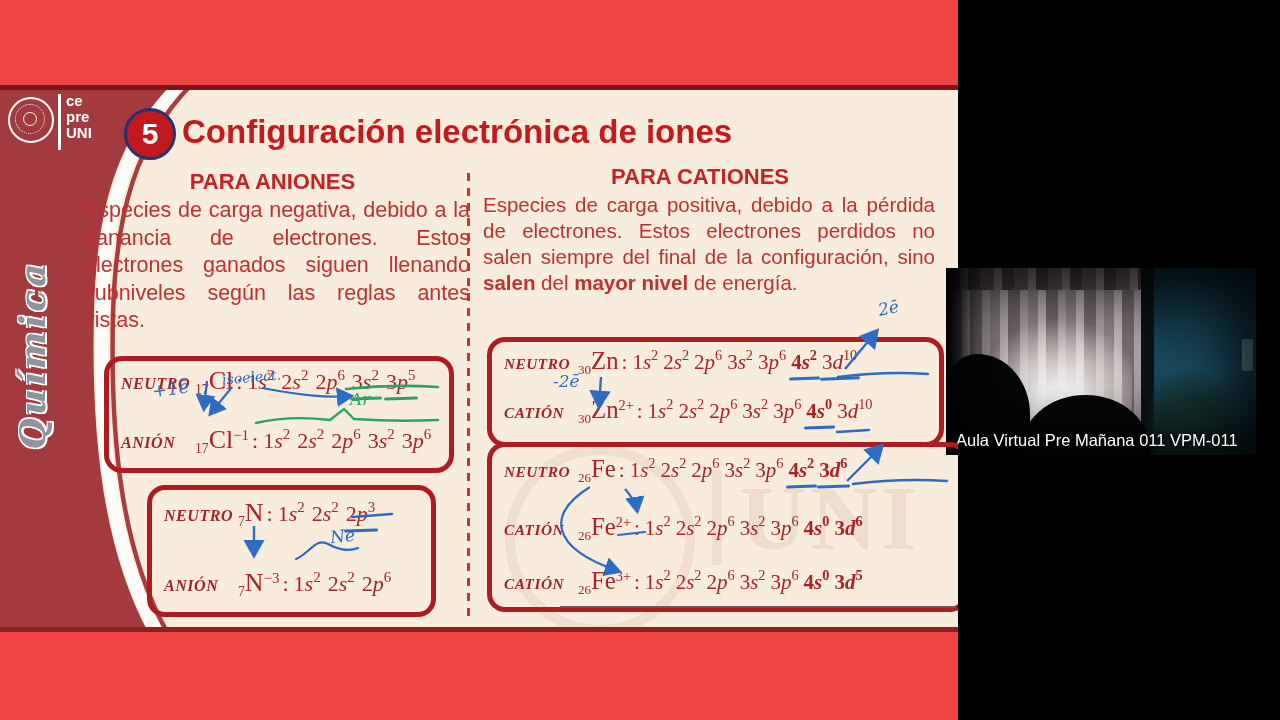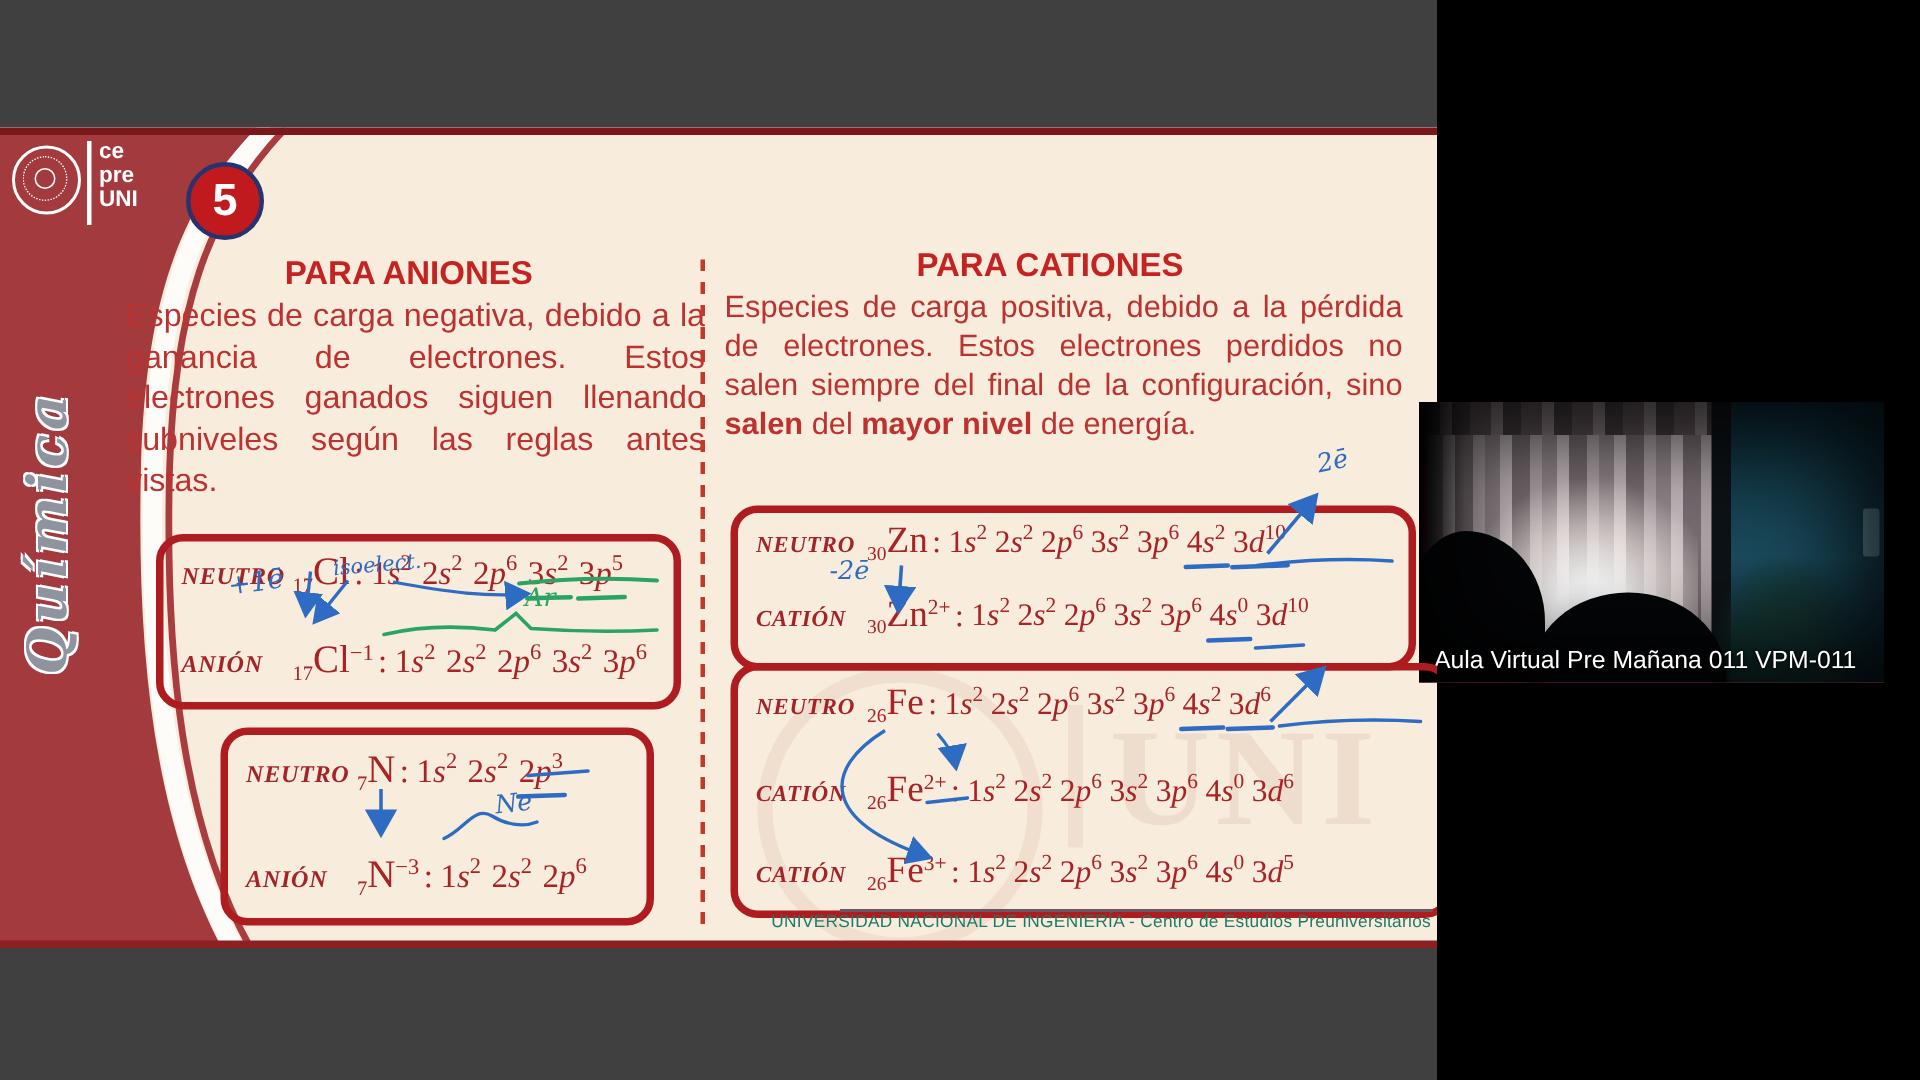--- a/index.html
+++ b/index.html
@@ -1,18 +1,18 @@
 <!DOCTYPE html>
 <html><head>
 <meta charset="utf-8">
 <style>
   html,body{margin:0;padding:0;background:#000;}
   .stage{position:relative;width:1280px;height:720px;background:#000;overflow:hidden;
          font-family:"Liberation Sans",sans-serif;}
-  .share-area{position:absolute;left:0;top:0;width:958px;height:720px;background:#404040;}
+  .share-area{position:absolute;left:0;top:0;width:958px;height:720px;background:#ef4444;}
   .right-rail{position:absolute;left:958px;top:0;width:322px;height:720px;background:#000;}
 
   
   .slide{position:absolute;left:0;top:85px;width:958px;height:547px;background:#f8ecdd;overflow:hidden;}
   .slide-topbar{position:absolute;left:0;top:0;width:100%;height:5px;background:#7b171a;z-index:3;}
   .slide-bottombar{position:absolute;left:0;bottom:0;width:100%;height:5px;background:#8c2023;z-index:3;}
   .side-curve{position:absolute;left:0;top:0;z-index:2;}
 
   .logo{position:absolute;left:0;top:6px;z-index:4;width:120px;height:72px;}
   .seal{position:absolute;left:8px;top:6px;width:42px;height:42px;border:2px solid #fff;border-radius:50%;}
@@ -54,21 +54,21 @@
   .fs-l{font-size:22px;} .fs-r{font-size:21px;}
   .cfg-label{font-weight:bold;font-size:0.73em;color:#a42328;letter-spacing:.5px;min-width:74px;display:inline-block;font-style:italic;}
   .nuclide sub{font-size:0.62em;}
   .nuclide .sym{font-size:1.18em;}
   .nuclide sup{font-size:0.68em;vertical-align:0.55em;}
   .colon{margin:0 5px 0 3px;}
   .term{position:relative;display:inline-block;margin-right:7px;}
   .fs-r .term{margin-right:5px;}
   .term i{font-style:italic;}
   .term sup{font-size:0.68em;vertical-align:0.62em;}
-  .term.b{font-weight:normal;}
+  .term.b{font-weight:bold;}
   .term.ul-green::after{content:"";position:absolute;left:-2px;right:-3px;bottom:-4px;height:2.5px;
     background:#2ba463;border-radius:2px;transform:rotate(-1.6deg);}
   .term.ul-blue::after{content:"";position:absolute;left:-2px;right:-3px;bottom:-4px;height:2.5px;
     background:#2e6bc2;border-radius:2px;transform:rotate(-2deg);}
 
   .hand{position:absolute;z-index:6;font-family:"DejaVu Serif",serif;font-style:italic;white-space:nowrap;}
   .hand.blue{color:#2e6bc2;} .hand.green{color:#2ba463;}
 
   .overlay{position:absolute;left:0;top:0;z-index:5;pointer-events:none;}
 
@@ -132,20 +132,21 @@
         <div class="logo-text">
           <div>ce</div>
           <div>pre</div>
           <div>UNI</div>
         </div>
       </div>
 
       <div class="vertical-label">Química</div>
 
       <div class="badge">5</div>
+      <div class="title">Configuración electrónica de iones</div>
 
       <div class="col-heading h-anions">PARA ANIONES</div>
       <div class="col-heading h-cations">PARA CATIONES</div>
 
       <div class="para p-anions">Especies de carga negativa, debido a la ganancia de electrones. Estos electrones ganados siguen llenando subniveles según las reglas antes vistas.</div>
       <div class="para p-cations">Especies de carga positiva, debido a la pérdida de electrones. Estos electrones perdidos no salen siempre del final de la configuración, sino <b>salen</b> del <b>mayor nivel</b> de energía.</div>
 
       <div class="vdivider"></div>
 
       <div class="wm-ring"></div>
@@ -290,21 +291,20 @@
         <path d="M837,347 L869,345" stroke="#2e6bc2" stroke-width="2.4" fill="none" stroke-linecap="round"></path>
 
         <path d="M847,396 L881,362" stroke="#2e6bc2" stroke-width="2.4" fill="none" marker-end="url(#ahb)"></path>
         <path d="M853,399 Q900,393 947,396" stroke="#2e6bc2" stroke-width="2.4" fill="none" stroke-linecap="round"></path>
         <path d="M625,404 C632,412 636,419 637,425" stroke="#2e6bc2" stroke-width="2.2" fill="none" marker-end="url(#ahb)"></path>
         <path d="M590,402 C548,428 548,462 618,486" stroke="#2e6bc2" stroke-width="2.2" fill="none" marker-end="url(#ahb)"></path>
         <path d="M618,450 L645,447" stroke="#2e6bc2" stroke-width="2.2" fill="none" stroke-linecap="round"></path>
       </svg>
 
       <div class="footer-rule"></div>
-      <div class="slide-footer">UNIVERSIDAD NACIONAL DE INGENIERÍA  - Centro de Estudios Preuniversitarios</div>
       <div class="slide-bottombar"></div>
     </div>
   </div>
 
   <div class="webcam">
     <div class="wc-wall"></div>
     <div class="wc-pic"></div>
     <div class="wc-valance"></div>
     <div class="wc-curtain"></div>
     <div class="wc-glow"></div>

